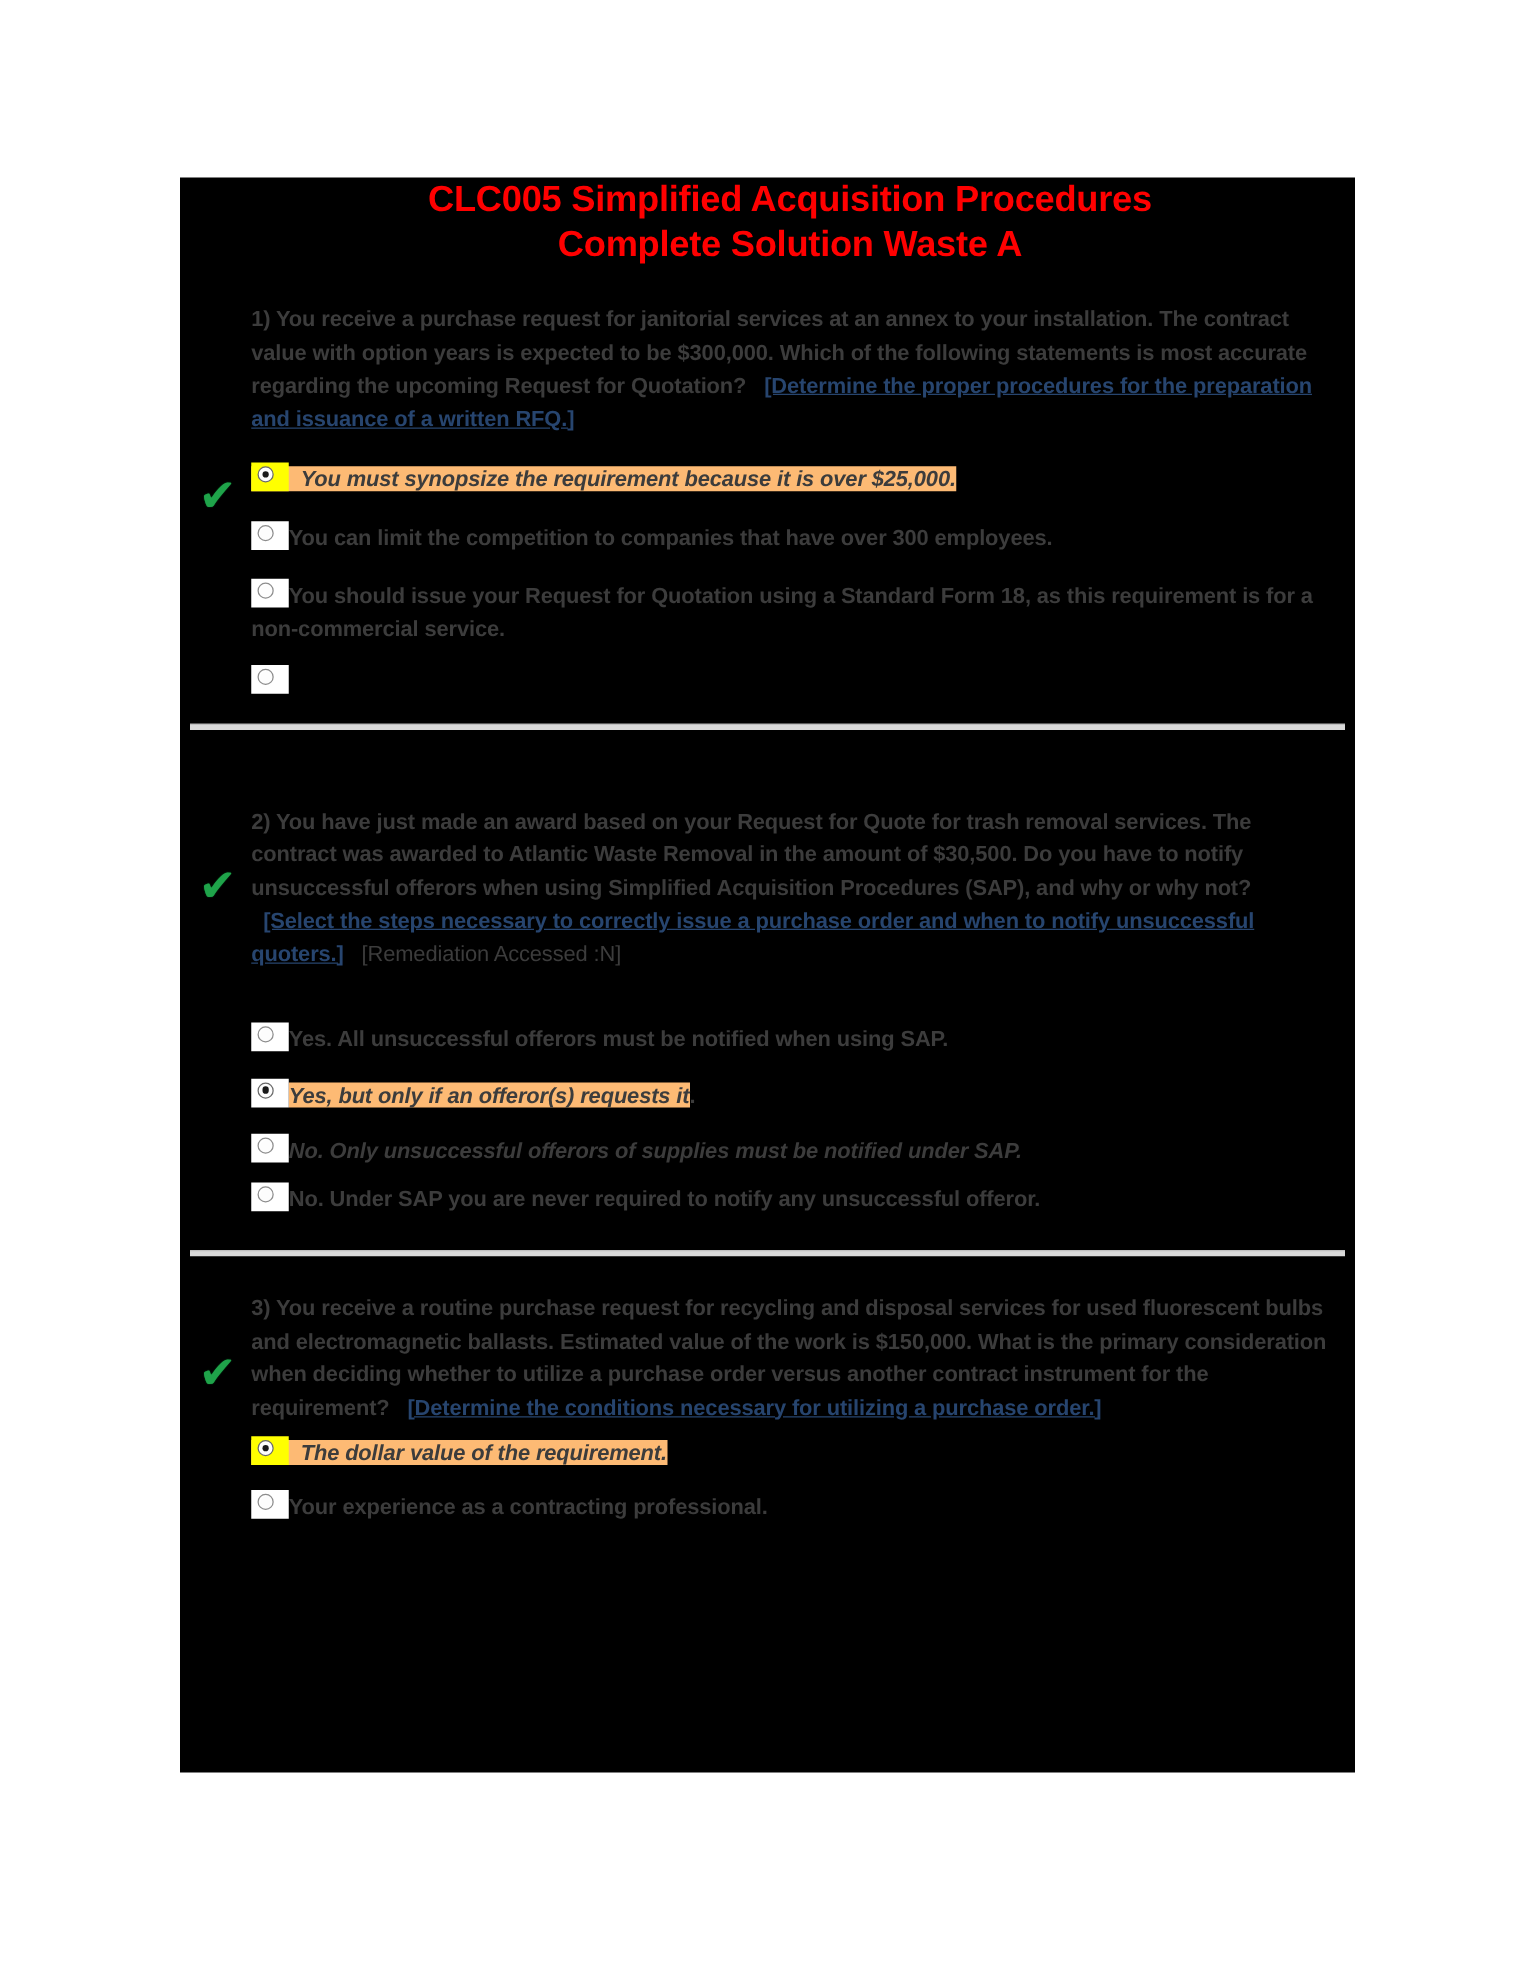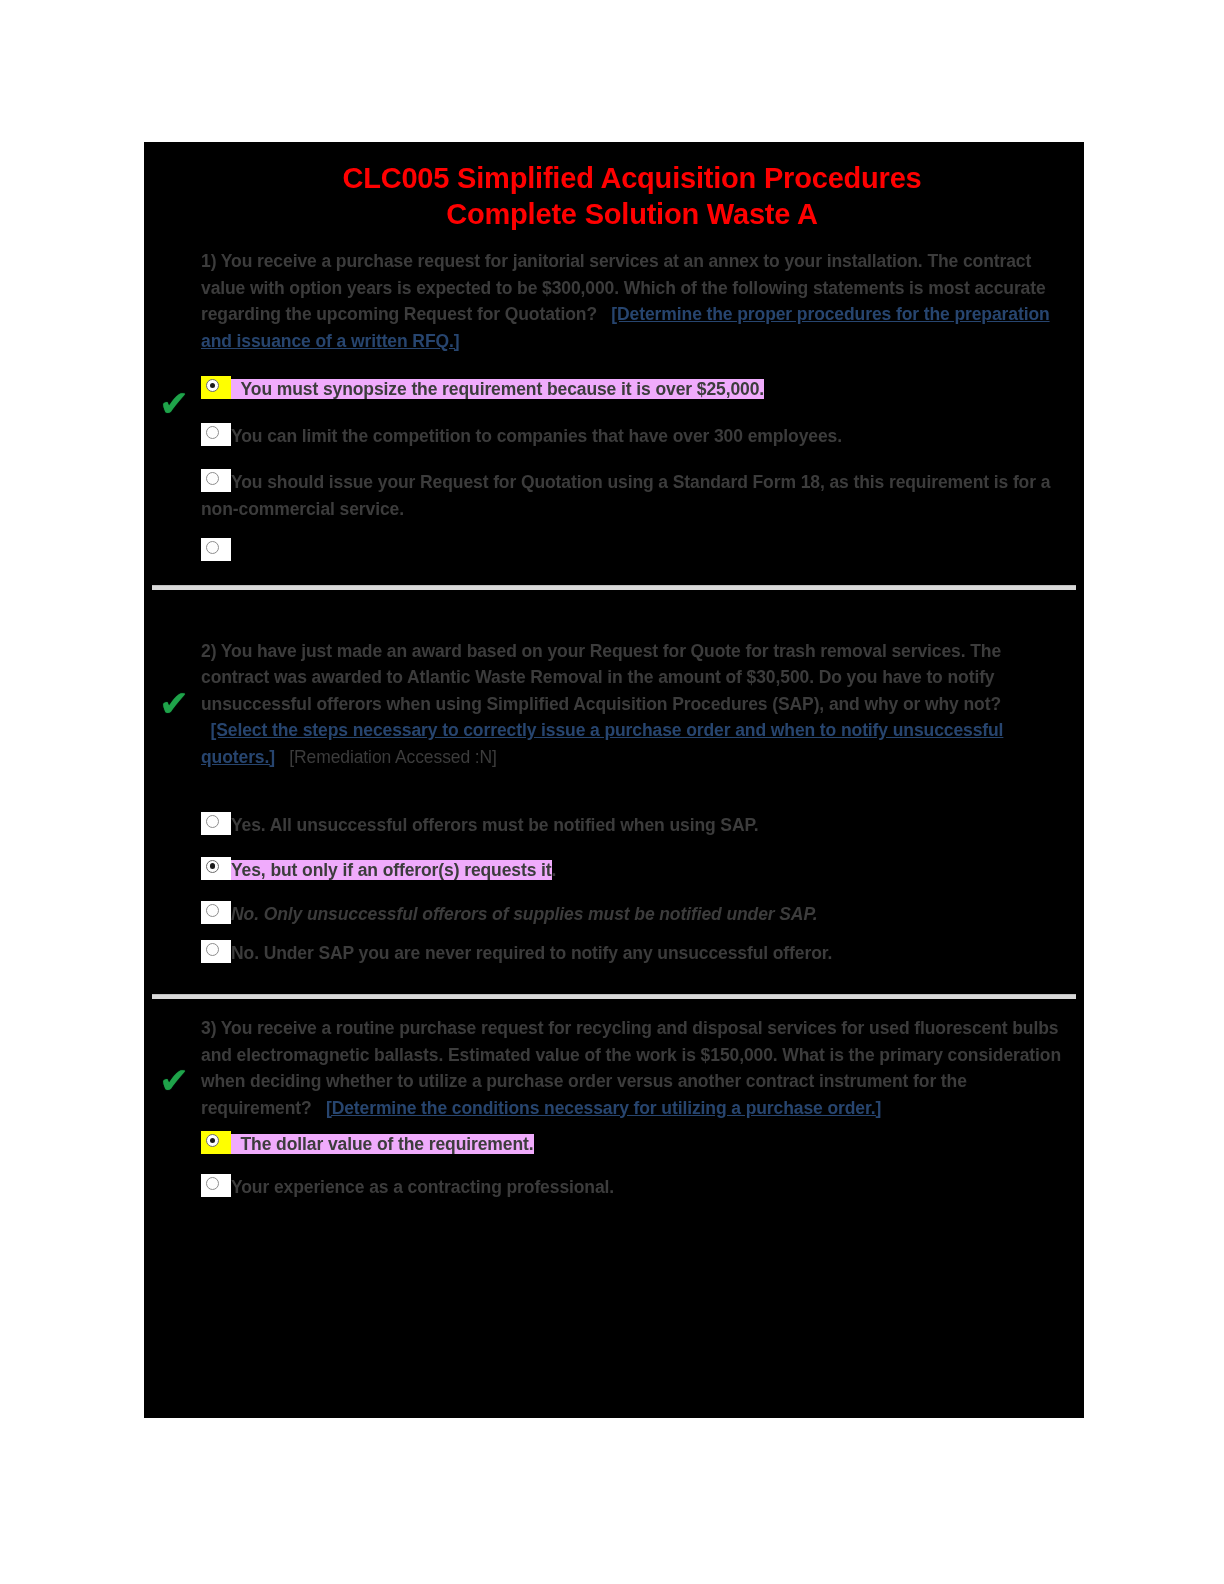--- a/index.html
+++ b/index.html
@@ -24,21 +24,21 @@
     overflow: hidden;
   }
 
   
   .doc-title {
     color: #FF0000;
     font-weight: bold;
     font-size: 29px;
     line-height: 36px;
     text-align: center;
-    padding: 18px 30px 0 30px;
+    padding: 0 30px 0 30px;
     letter-spacing: -0.2px;
     margin-left: 36px;
   }
   .doc-title .line { display: block; }
 
   
   .question-block {
     position: relative;
     padding: 0 12px 0 0;
   }
@@ -50,21 +50,21 @@
     text-align: center;
     color: #1FA34A;
     font-size: 36px;
     line-height: 36px;
     font-weight: bold;
     font-family: "DejaVu Sans", sans-serif;
     text-shadow: 0 0 1px #0b7a32;
   }
 
   .q-text {
-    margin: 4px 0 0 57px;
+    margin: 16px 0 0 57px;
     color: #3c3c3c;
     font-weight: bold;
     font-size: 17.5px;
     line-height: 26.5px;
     letter-spacing: -0.1px;
     text-align: left;
   }
   .q-link {
     color: #27456f;
     text-decoration: underline;
@@ -123,22 +123,23 @@
     height: 5.5px;
     margin-left: -2.75px;
     margin-top: -2.75px;
     border-radius: 50%;
     background: #1a1a1a;
   }
 
   .opt-text { }
 
   .hl {
-    background: #f0abfc;
-    color: #3c3c3c;
+    background: #fdba74;
+    color: #3c3c3c;
+    font-style: italic;
   }
 
   
   .separator {
     height: 4px;
     background: #d9d9d9;
     border-top: 1px solid #bfbfbf;
     margin: 0 8px 0 8px;
   }
 

